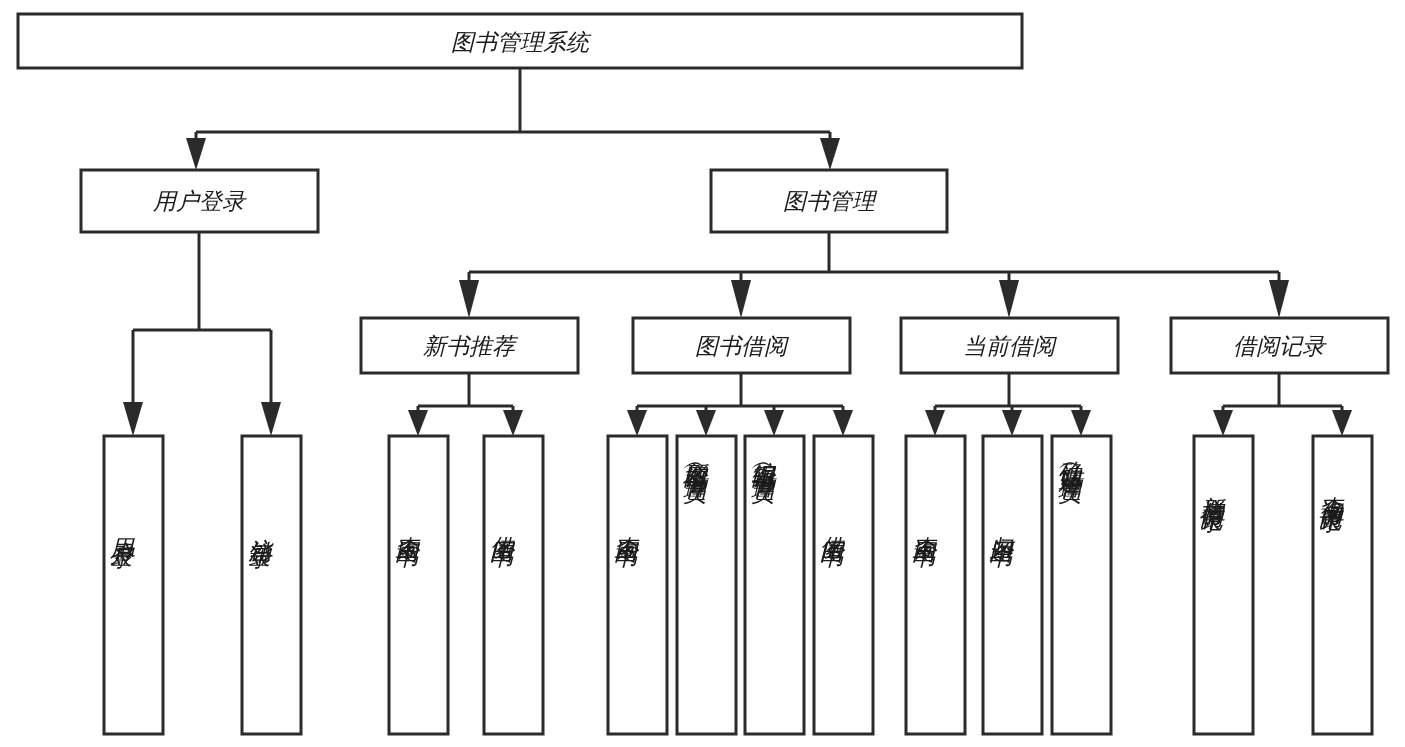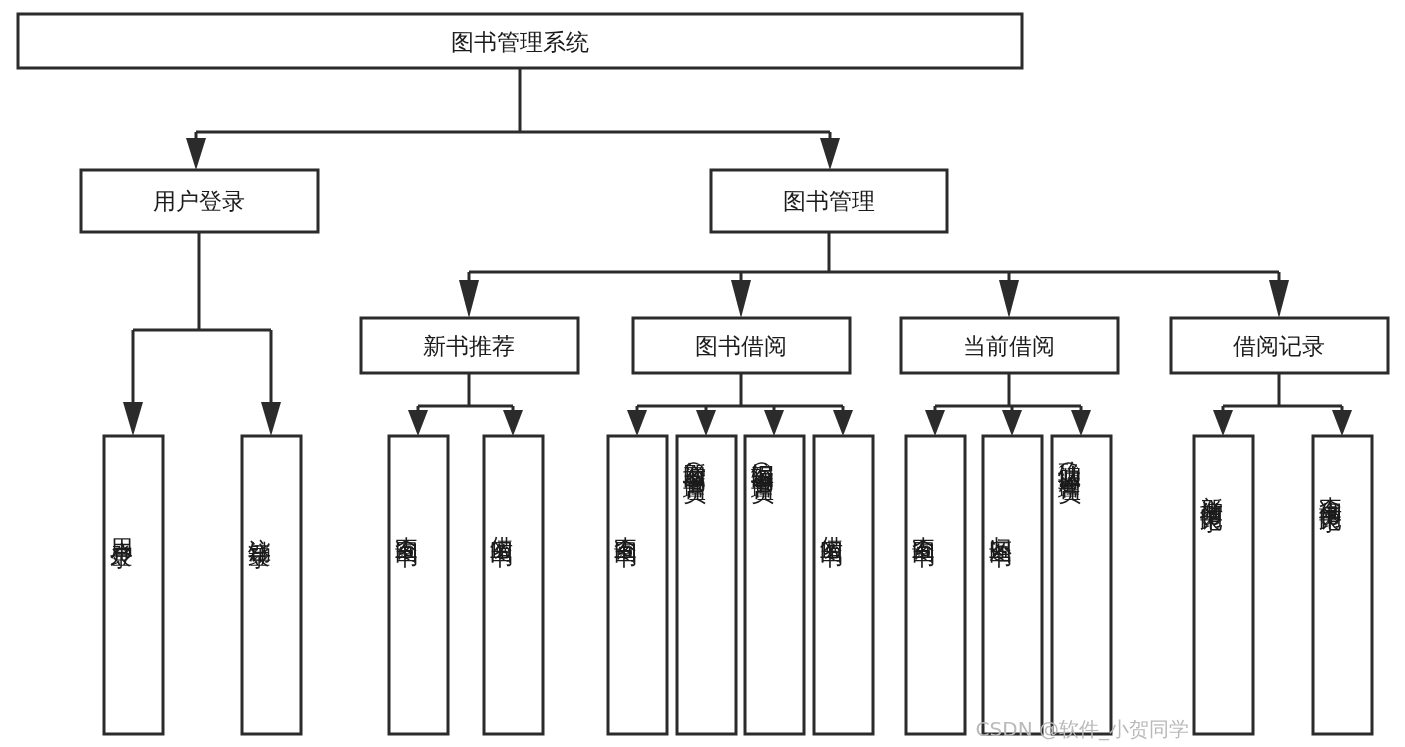--- a/index.html
+++ b/index.html
@@ -11,20 +11,21 @@
     width: 1405px;
     height: 747px;
     font-family: "DejaVu Sans", "Liberation Sans", sans-serif;
     overflow: hidden;
   }
   #diagram-root {
     position: relative;
     width: 1197px;
     height: 747px;
     background: #ffffff;
+    font-style: italic;
   }
   svg#tree-svg {
     position: absolute;
     left: 0;
     top: 0;
     width: 1405px;
     height: 747px;
   }
   .node-box {
     fill: #ffffff;
@@ -208,15 +209,14 @@
   <div class="leaf-label" style="left:614px; top:518px;">查询图书</div>
   <div class="leaf-label" style="left:683px; top:443px;">新增图书（管理员）</div>
   <div class="leaf-label" style="left:751px; top:443px;">编辑图书（管理员）</div>
   <div class="leaf-label" style="left:820px; top:518px;">借阅图书</div>
   <div class="leaf-label" style="left:912px; top:518px;">查询图书</div>
   <div class="leaf-label" style="left:989px; top:518px;">归还图书</div>
   <div class="leaf-label" style="left:1058px; top:443px;">确认归还（管理员）</div>
   <div class="leaf-label" style="left:1200px; top:478px;">新增借阅记录</div>
   <div class="leaf-label" style="left:1319px; top:478px;">查询借阅记录</div>
 
-  <div class="watermark">CSDN @软件_小贺同学</div>
 
 </div>
 
 </body></html>

